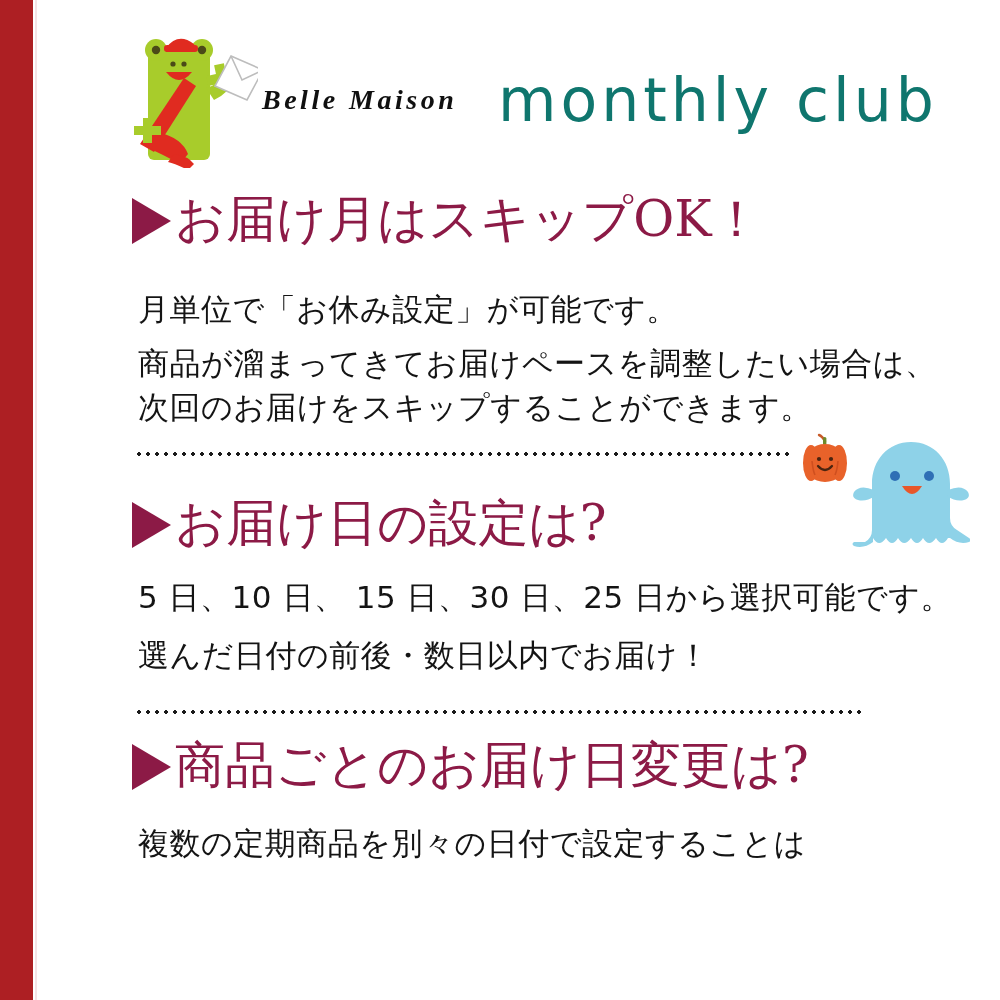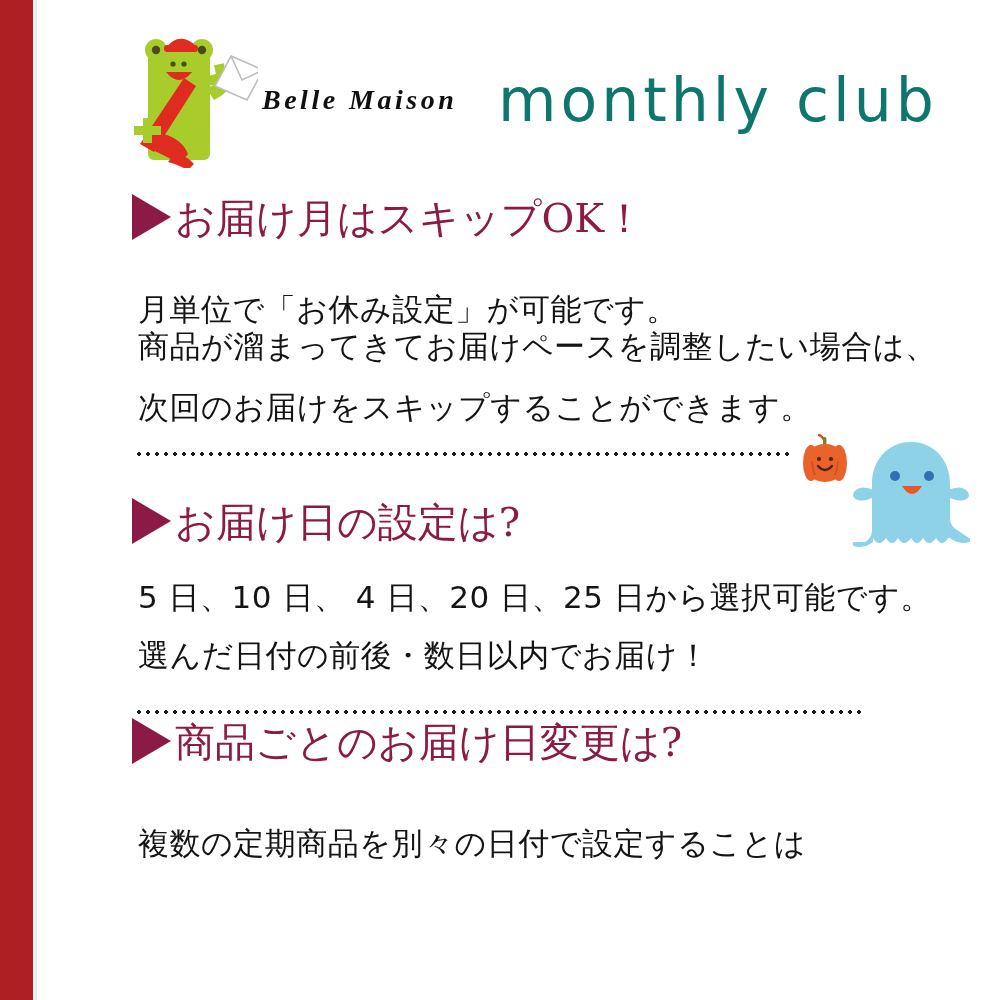--- a/index.html
+++ b/index.html
@@ -90,21 +90,21 @@
     top: 0;
     width: 1000px;
     height: 1000px;
   }
 
   .section-heading {
     position: absolute;
     left: 132px;
     font-family: "DejaVu Serif", "Liberation Serif", serif;
     font-weight: 400;
-    font-size: 40px;
+    font-size: 50px;
     line-height: 1;
     color: #8c1a46;
     white-space: nowrap;
     letter-spacing: 0px;
   }
   .section-heading .tri {
     display: inline-block;
     width: 0;
     height: 0;
     border-top: 23px solid transparent;
@@ -206,21 +206,21 @@
     <div class="brand-title">monthly club</div>
   </div>
 
   <div class="content">
 
     <div class="section-heading" style="top:194px;">
       <span class="tri"></span><span>お届け月はスキップOK！</span>
     </div>
 
     <div class="body-line" style="top:294px;">月単位で「お休み設定」が可能です。</div>
-    <div class="body-line" style="top:331px;text-align:right;">商品が溜まってきてお届けペースを調整したい場合は、</div>
+    <div class="body-line" style="top:348px;text-align:right;">商品が溜まってきてお届けペースを調整したい場合は、</div>
     <div class="body-line" style="top:392px;">次回のお届けをスキップすることができます。</div>
 
     <div class="dotted-rule" style="left:137px; top:452px; width:653px;"></div>
 
     <div class="pumpkin">
       <svg viewBox="0 0 54 54" width="54" height="54" aria-hidden="true">
         <path d="M27 9 q-3 -5 -6 -6" stroke="#c85a28" stroke-width="2.4" fill="none" stroke-linecap="round"></path>
         <rect x="25" y="5" width="3.4" height="8" rx="1.6" fill="#6f8a2a"></rect>
         <ellipse cx="27" cy="31" rx="21" ry="19" fill="#e8622a"></ellipse>
         <ellipse cx="13" cy="31" rx="8" ry="18" fill="#e8622a"></ellipse>
@@ -261,25 +261,25 @@
         <circle cx="43" cy="38" r="5" fill="#2f6fb5"></circle>
         <circle cx="77" cy="38" r="5" fill="#2f6fb5"></circle>
         <path d="M50 48 q10 16 20 0 z" fill="#e8572a"></path>
       </svg>
     </div>
 
     <div class="section-heading" style="top:498px;">
       <span class="tri"></span><span>お届け日の設定は?</span>
     </div>
 
-    <div class="body-line" style="top:582px;">5 日、10 日、 4 日、20 日、25 日から選択可能です。</div>
+    <div class="body-line" style="top:582px;">5 日、10 日、 15 日、30 日、25 日から選択可能です。</div>
     <div class="body-line" style="top:640px;">選んだ日付の前後・数日以内でお届け！</div>
 
     <div class="dotted-rule" style="left:137px; top:710px; width:728px;"></div>
 
-    <div class="section-heading" style="top:718px;">
+    <div class="section-heading" style="top:740px;">
       <span class="tri"></span><span>商品ごとのお届け日変更は?</span>
     </div>
 
     <div class="body-line" style="top:828px;">複数の定期商品を別々の日付で設定することは</div>
 
   </div>
 </div>
 
 </body></html>

